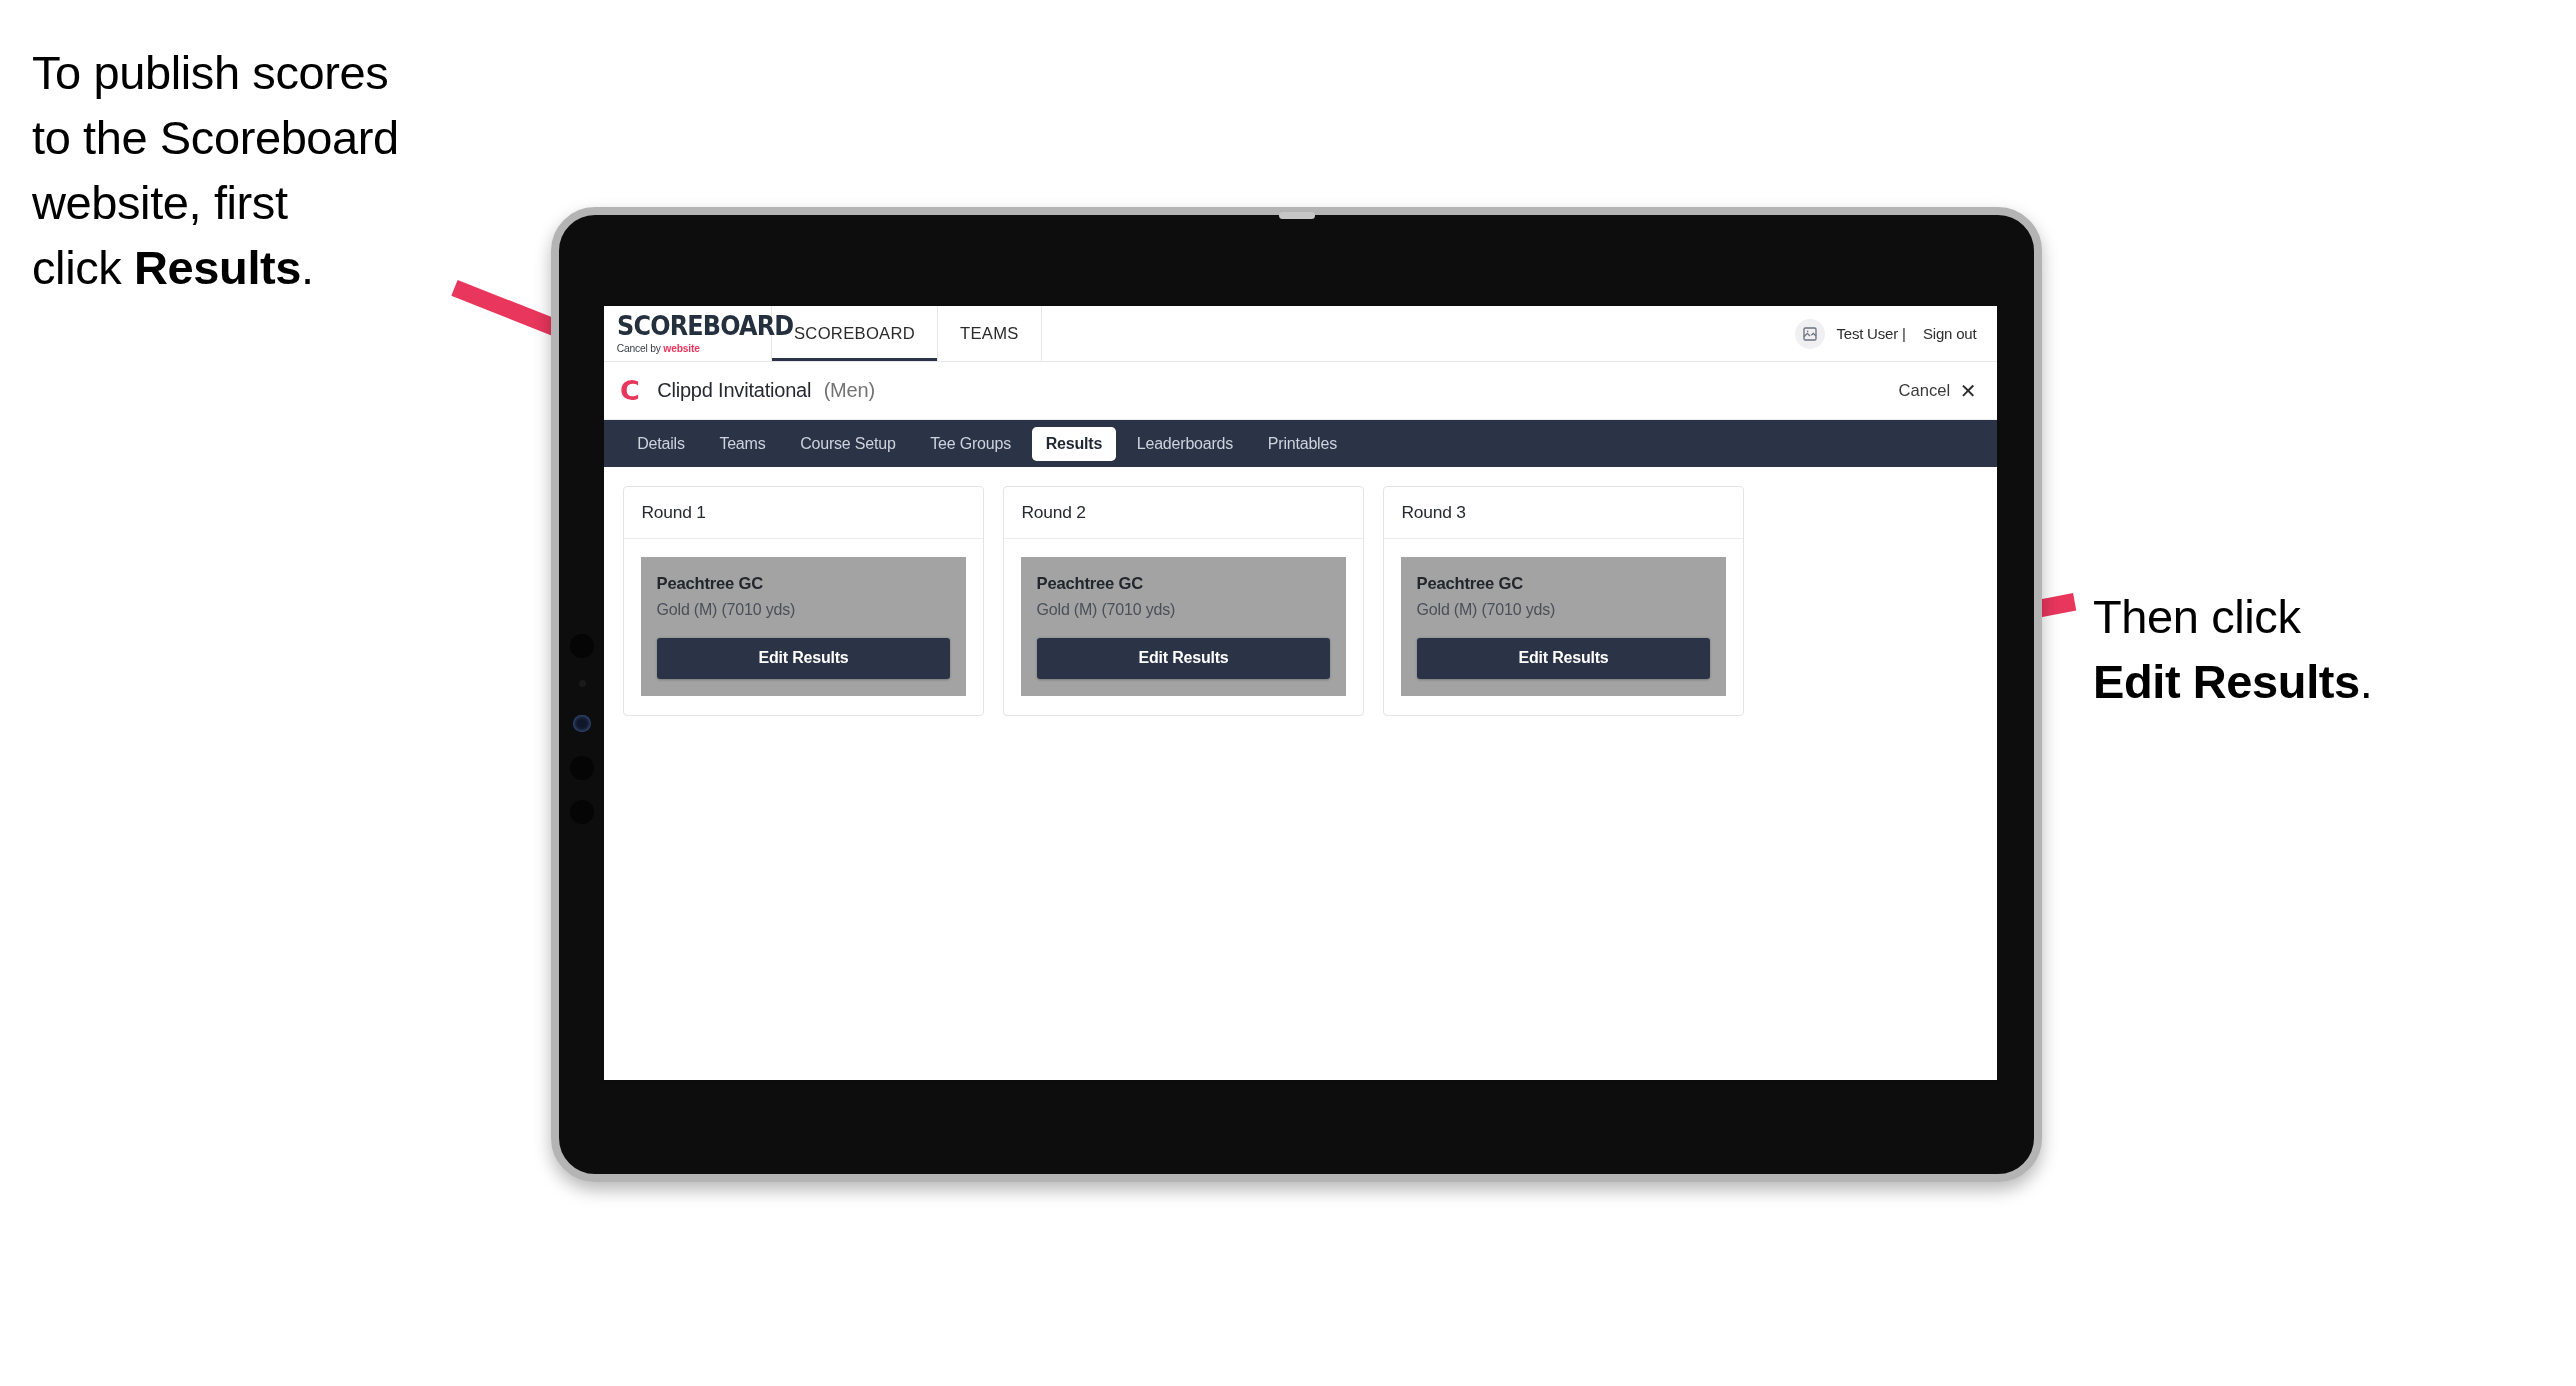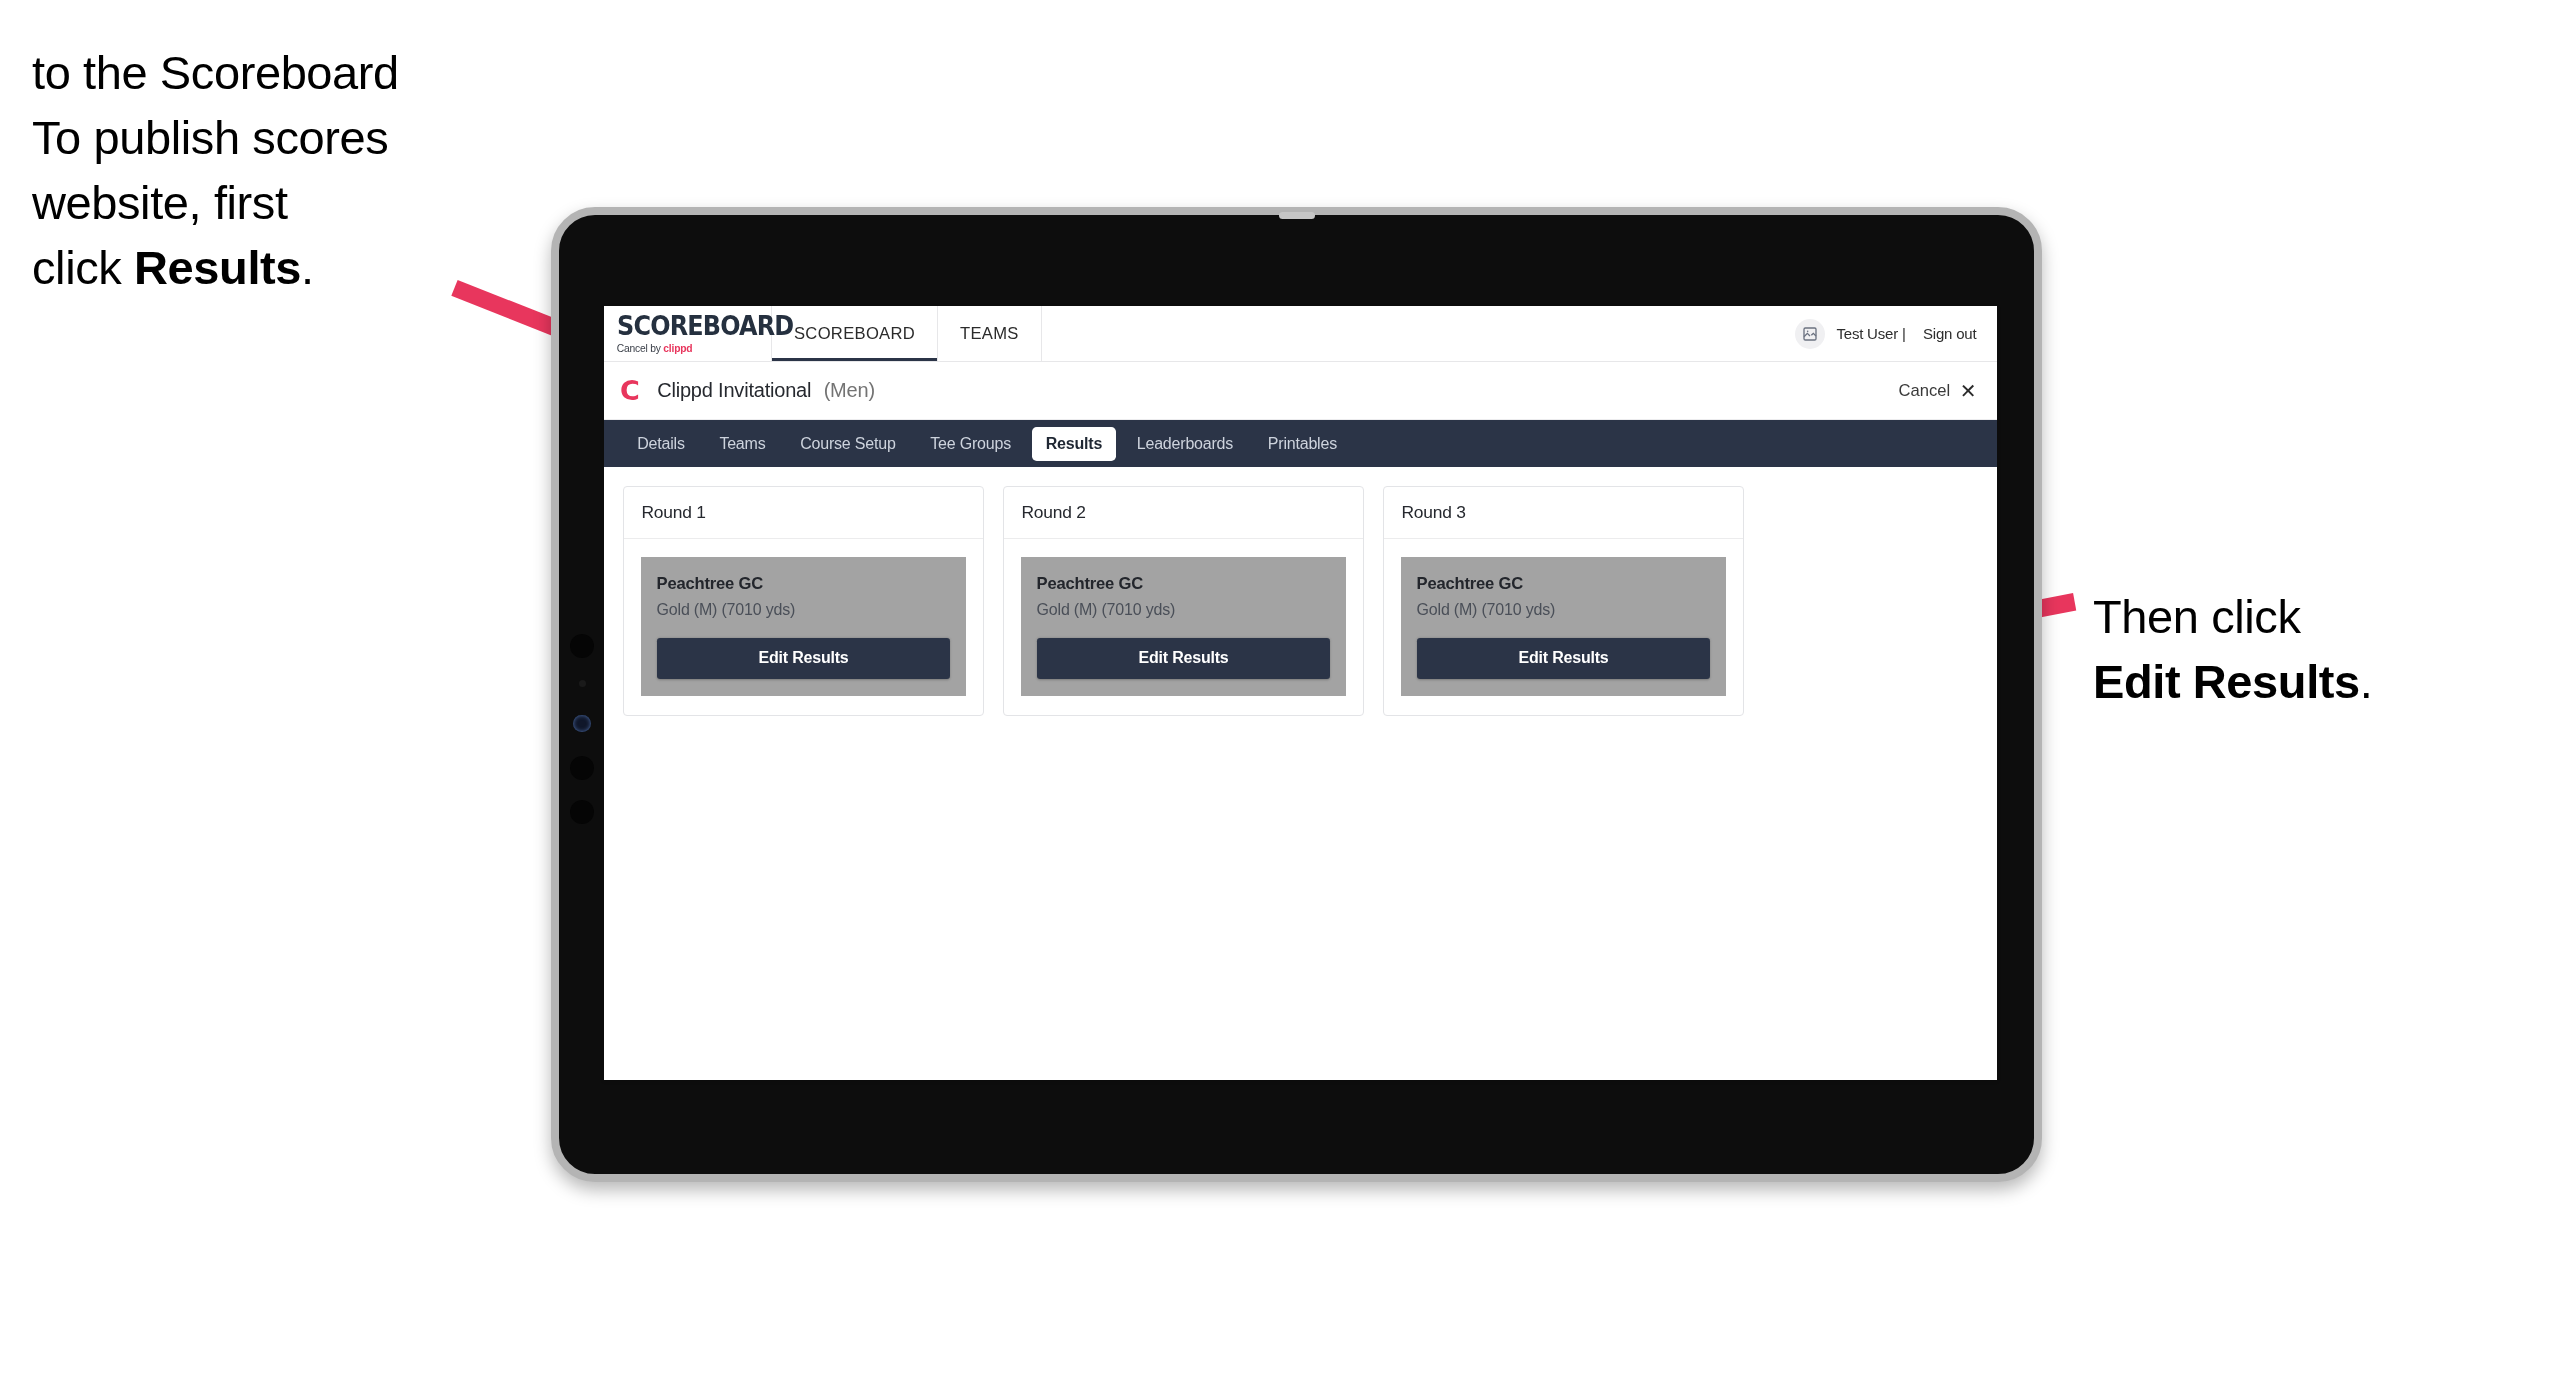--- a/index.html
+++ b/index.html
@@ -296,22 +296,22 @@
     font-weight: 700;
     letter-spacing: -0.2px;
     cursor: pointer;
     box-shadow: 0 0.8px 2.4px rgba(0,0,0,0.25);
   }
 </style>
 </head>
 <body>
 
 <div class="callout" id="callout-left">
+  <div>To publish scores</div>
   <div>to the Scoreboard</div>
-  <div>To publish scores</div>
   <div>website, first</div>
   <div><span>click </span><b>Results</b><span>.</span></div>
 </div>
 
 <div class="callout" id="callout-right">
   <div>Then click</div>
   <div><b>Edit Results</b><span>.</span></div>
 </div>
 
 <svg class="arrow-svg" id="arrow-left-svg" width="522" height="229" viewBox="0 0 660 290">
@@ -331,21 +331,21 @@
   <div class="bezel-dot" id="bezel-dot-3"></div>
   <div class="bezel-dot" id="bezel-dot-4"></div>
   <div class="bezel-dot" id="bezel-dot-5"></div>
 </div>
 
 <div id="app-window">
 
   <div id="app-topbar">
     <div id="brand">
       <div id="brand-wordmark">SCOREBOARD</div>
-      <div id="brand-sub"><span>Cancel by </span><span class="accent">clippd</span></div>
+      <div id="brand-sub"><span>Cancel by </span><span class="accent">website</span></div>
     </div>
 
     <div class="top-tab active">
       <span>SCOREBOARD</span>
     </div>
     <div class="top-tab">
       <span>TEAMS</span>
     </div>
 
     <div id="topbar-spacer"></div>

